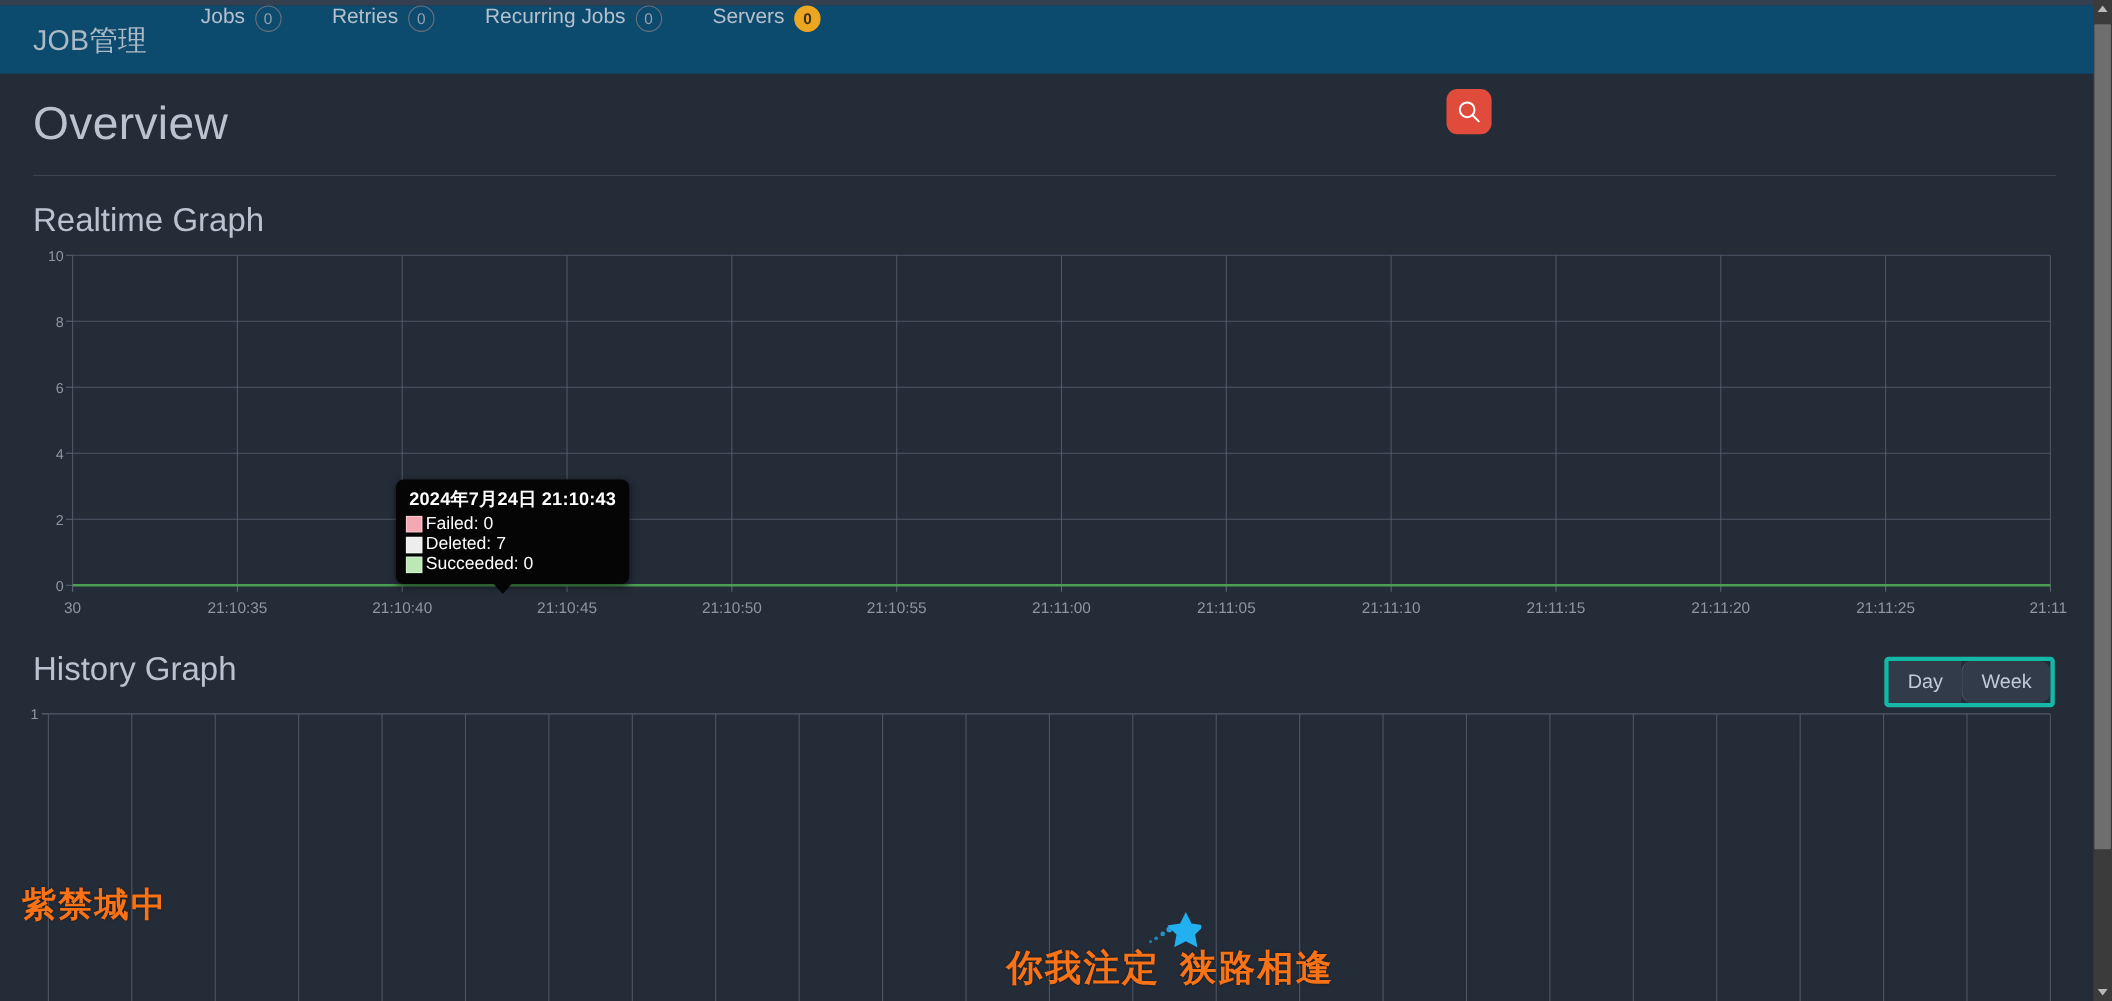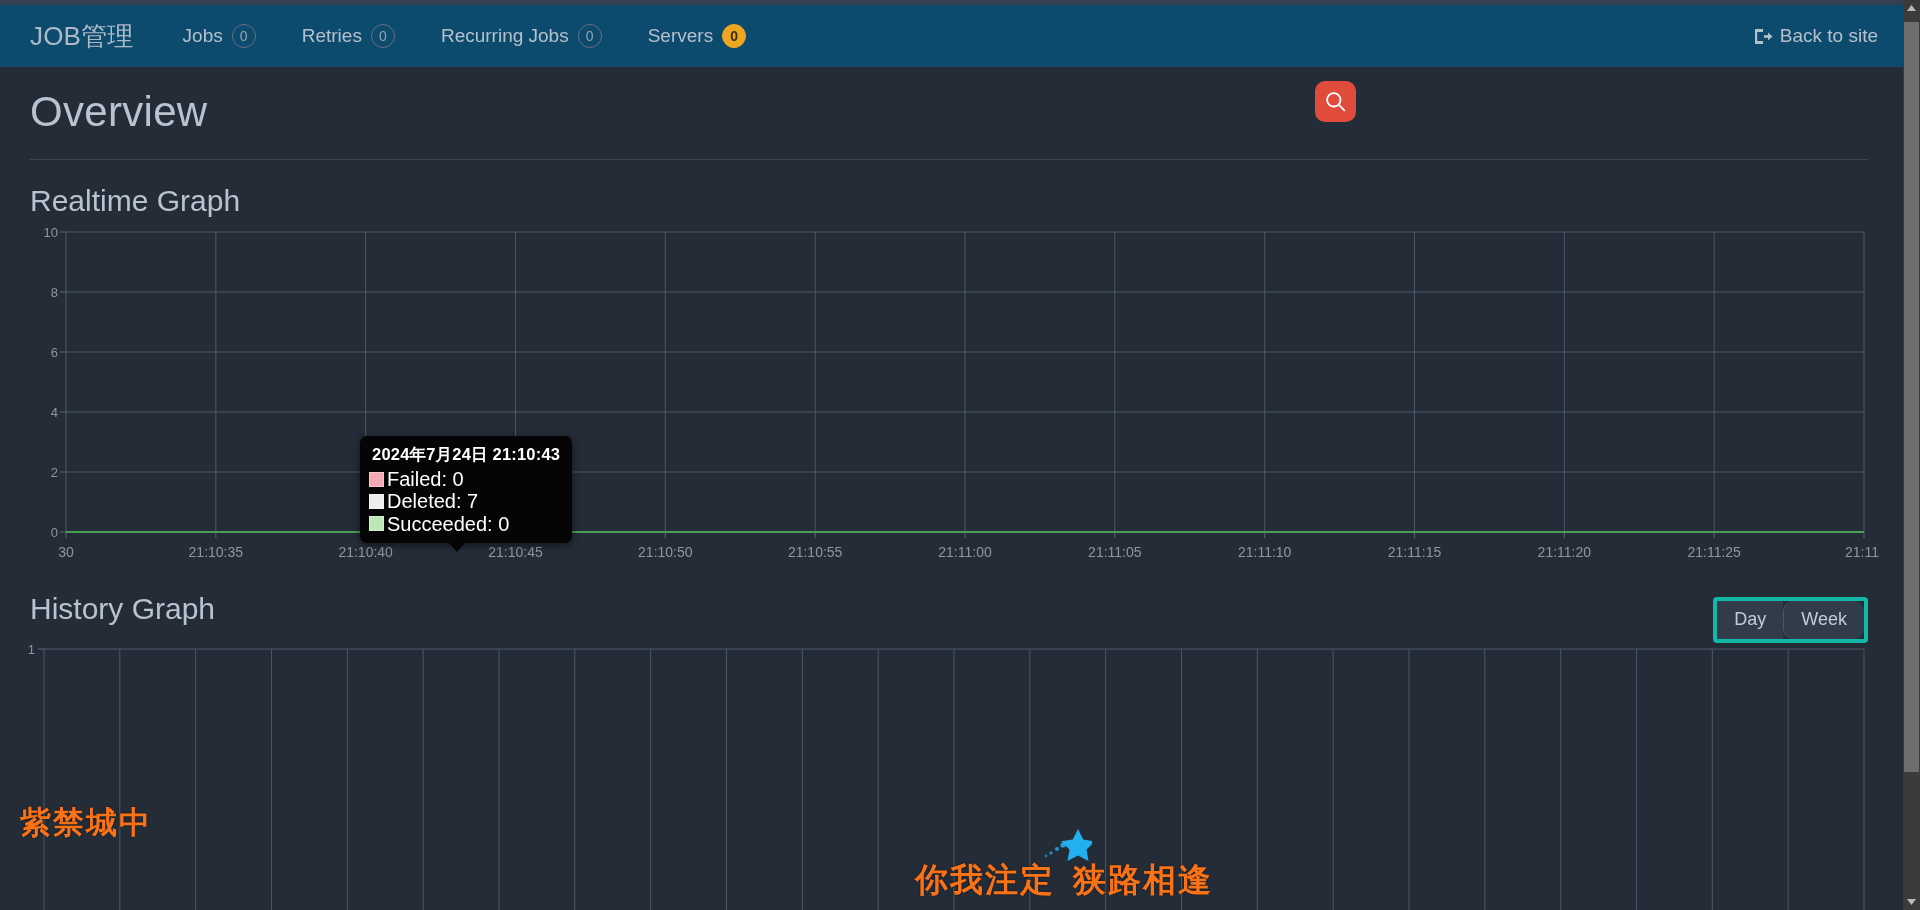--- a/index.html
+++ b/index.html
@@ -24,21 +24,21 @@
     background: #0c4a6e;
     display: flex; align-items: center;
   }
   .brand {
     color: #aeb9c6; font-size: 26px; padding: 0 26px 0 30px;
     letter-spacing: .2px; white-space: nowrap; text-decoration: none;
   }
   .nav-items { display: flex; align-items: center; gap: 0; }
   .nav-item {
     color: #b6c0cc; font-size: 19px; padding: 0 23px; white-space: nowrap;
-    display: flex; align-items: center; gap: 9px; text-decoration: none;
+    display: flex; gap: 9px; text-decoration: none;
     height: 62px;
   }
   .badge {
     display: inline-flex; align-items: center; justify-content: center;
     min-width: 24px; height: 24px; padding: 0 7px;
     border-radius: 12px; font-size: 14px; line-height: 1;
     border: 1px solid #67707d; color: #97a1ad; background: transparent;
   }
   .badge.amber {
     background: #eda621; border-color: #eda621; color: #3a2f08; font-weight: bold;
@@ -88,21 +88,21 @@
   .tooltip {
     position: absolute; left: 360px; top: 436px;
     background: #050505; border-radius: 7px;
     padding: 8px 12px 9px 9px; color: #ffffff;
     font-size: 16px; line-height: 1.02; white-space: nowrap;
     box-shadow: 0 2px 7px rgba(0,0,0,.55);
   }
   .tt-title { font-weight: bold; font-size: 16.5px; margin: 2px 0 6px 3px; letter-spacing: .2px; }
   .tt-row { display: flex; align-items: center; gap: 3px; margin-top: 2px; }
   .tt-sw { width: 15px; height: 15px; display: inline-block; border: 1px solid rgba(255,255,255,.35); flex: none; }
-  .tt-label { font-size: 20px; }
+  .tt-label { font-size: 16px; }
   .tt-caret {
     position: absolute; left: 88px; bottom: -9px; width: 0; height: 0;
     border-left: 9px solid transparent; border-right: 9px solid transparent;
     border-top: 10px solid #050505;
   }
 
   
   .hist-chart { position: absolute; left: 0px; top: 636px; width: 1880px; height: 274px; }
 
   
@@ -163,32 +163,20 @@
       <a class="nav-item" href="#">
         <span>Recurring Jobs</span>
         <span class="badge">0</span>
       </a>
       <a class="nav-item" href="#">
         <span>Servers</span>
         <span class="badge amber">0</span>
       </a>
     </div>
 
-    <div class="nav-right">
-      <a class="back-link" href="#">
-        <span class="icon-signout">
-          <svg viewBox="0 0 20 19" width="20" height="19" aria-hidden="true">
-            <path d="M2 2 H10 V5 H4.2 V14 H10 V17 H2 Z" fill="#b6c0cc"></path>
-            <path d="M11 9.5 H18" stroke="#b6c0cc" stroke-width="2.6" fill="none"></path>
-            <path d="M15 5.5 L19.5 9.5 L15 13.5 Z" fill="#b6c0cc"></path>
-          </svg>
-        </span>
-        <span>Back to site</span>
-      </a>
-    </div>
   </div>
 
   <h1 class="page-title">Overview</h1>
   <div class="title-rule"></div>
 
   <button class="search-btn">
     <span class="icon-search">
       <svg viewBox="0 0 23 23" width="23" height="23" aria-hidden="true">
         <circle cx="9.8" cy="9.8" r="6.7" fill="none" stroke="#fff" stroke-width="1.8"></circle>
         <path d="M14.8 14.8 L20.3 20.3" stroke="#fff" stroke-width="1.8" stroke-linecap="round"></path>

